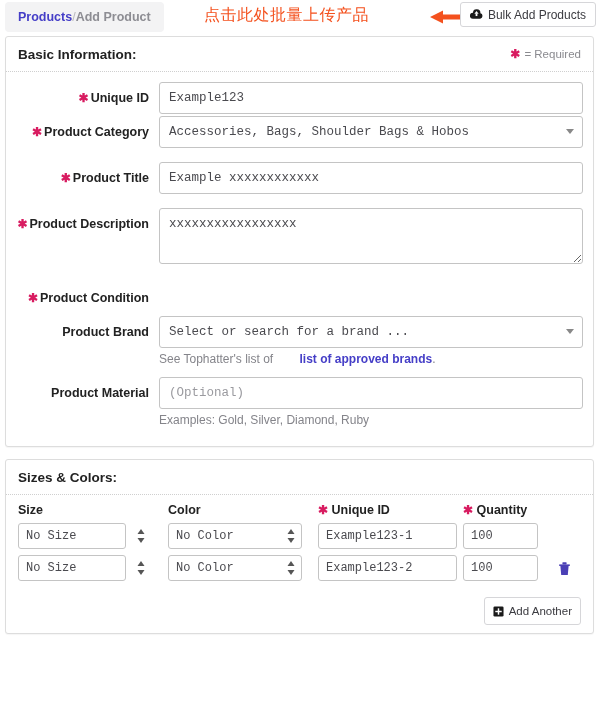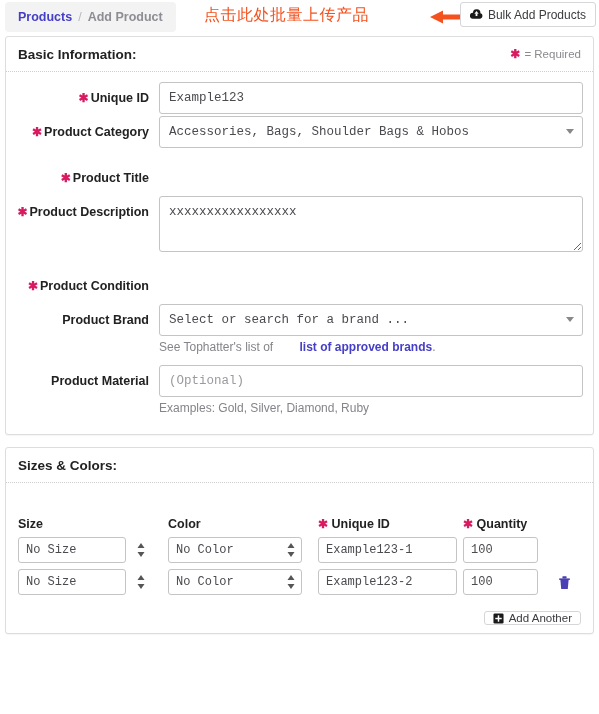--- a/index.html
+++ b/index.html
@@ -22,21 +22,20 @@
     height: 36px;
     background: #ffffff;
   }
   .breadcrumb {
     position: absolute;
     left: 5px;
     top: 2px;
     height: 30px;
     display: flex;
     align-items: center;
-    gap: 6px;
     background: #f3f3f4;
     border-radius: 4px;
     padding: 0 13px;
     font-size: 12.5px;
     font-weight: bold;
   }
   .crumb-link { color: #453ec7; }
   .crumb-sep { color: #b9b9bd; font-weight: normal; }
   .crumb-current { color: #8d8d93; font-weight: bold; }
 
@@ -198,40 +197,39 @@
   .c-size  { width: 150px; flex: 0 0 150px; }
   .c-color { width: 150px; flex: 0 0 150px; }
   .c-uid   { width: 145px; flex: 0 0 145px; }
   .c-qty   { width: 85px;  flex: 0 0 85px;  }
   .c-act   { flex: 1; display: flex; justify-content: center; }
   .col-head {
     font-size: 12.5px;
     font-weight: bold;
     color: #222222;
     white-space: nowrap;
-    margin-top: 26px;
   }
   .sc-row { margin-bottom: 6px; }
   .sc-row .inp { height: 26px; font-size: 12px; padding: 0 7px; }
   .sc-row .c-size .inp  { width: 108px; }
   .sc-row .c-color .inp { width: 134px; }
   .sc-row .c-uid .inp   { width: 139px; }
   .sc-row .c-qty .inp   { width: 75px; }
   .sc-row .spinner { top: 6px; right: 7px; }
   .trash { width: 13px; height: 15px; cursor: pointer; }
   .sc-footer {
     display: flex;
     justify-content: flex-end;
     padding: 4px 12px 8px 12px;
   }
   .add-another {
     display: inline-flex;
     align-items: center;
     gap: 5px;
-    height: 14px;
+    height: 28px;
     padding: 0 8px;
     border: 1px solid #d6d6d9;
     border-radius: 3px;
     background: #ffffff;
     font-size: 11.5px;
     color: #3b3b40;
     box-sizing: border-box;
   }
   .plus-icon { width: 11px; height: 11px; display: inline-flex; }
 </style>
@@ -298,20 +296,21 @@
         </div>
         <div style="height:12px"></div>
       </div>
     </div>
 
     <div class="row">
       <div class="label-col">
         <span class="req">✱</span><span>Product Title</span>
       </div>
       <div class="field-col">
+        <input class="inp" type="text" value="Example xxxxxxxxxxxx" style="">
         <div style="height:12px"></div>
       </div>
     </div>
 
     <div class="row">
       <div class="label-col">
         <span class="req">✱</span><span>Product Description</span>
       </div>
       <div class="field-col">
         <textarea class="inp" style="">xxxxxxxxxxxxxxxxx</textarea>

